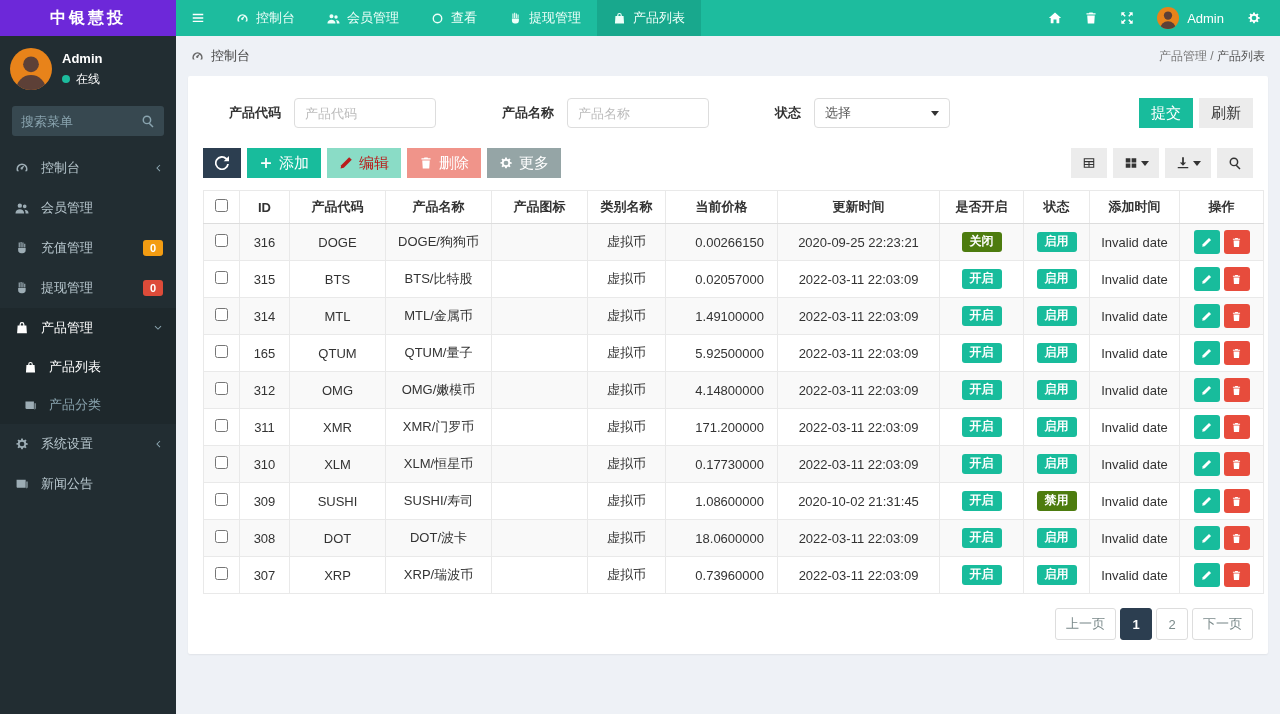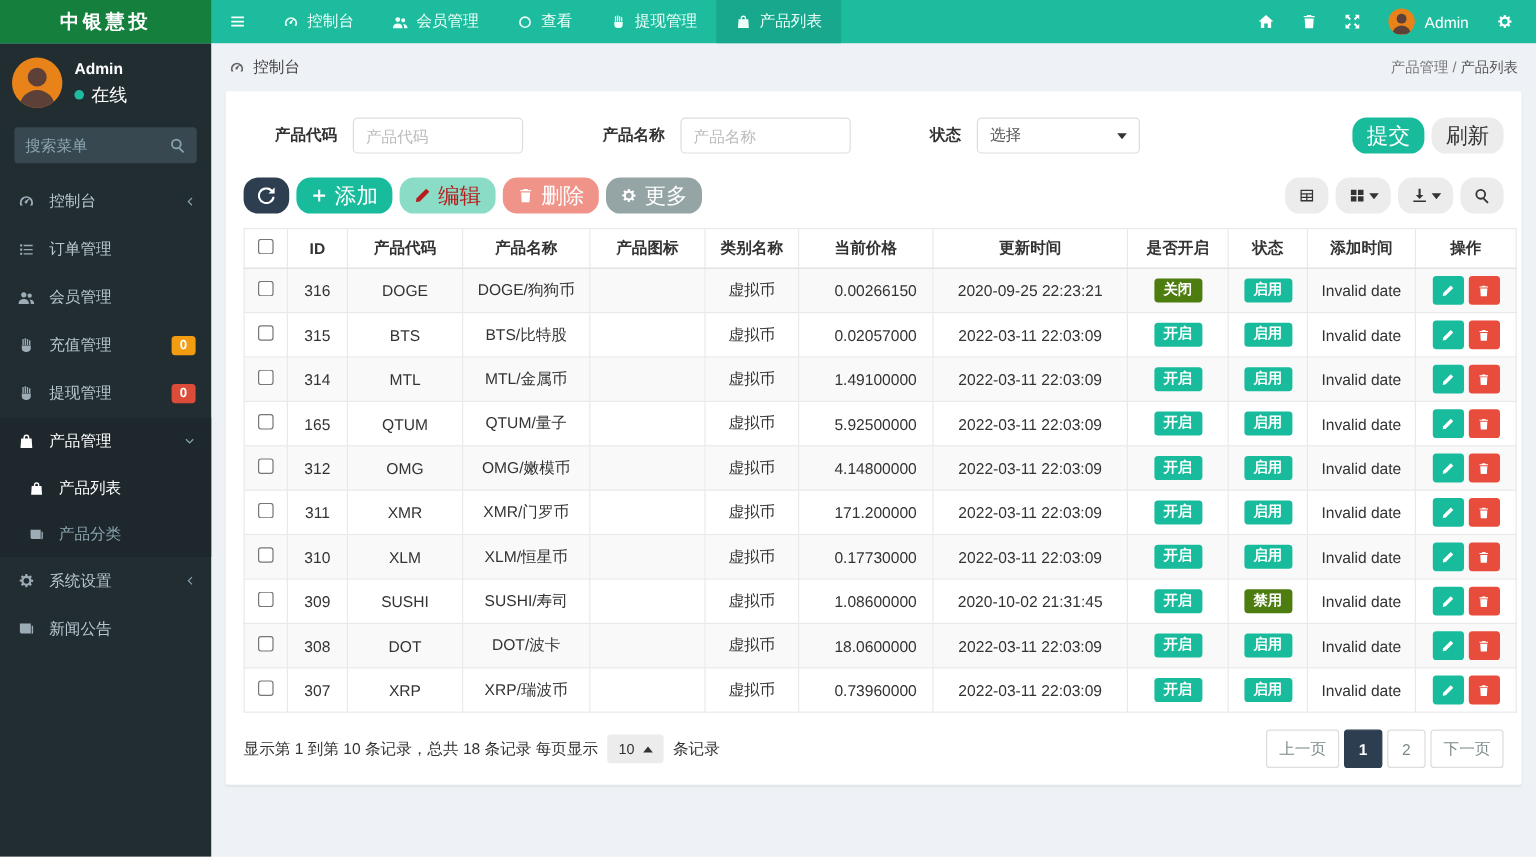--- a/index.html
+++ b/index.html
@@ -2,36 +2,36 @@
 <html><head>
 <meta charset="utf-8">
 <style>
 *{box-sizing:border-box;margin:0;padding:0}
 html,body{width:1280px;height:714px}
 body{position:relative;overflow:hidden;background:#eef1f6;font-family:"Liberation Sans","DejaVu Sans",sans-serif;font-size:13px;color:#333}
 svg.ic{display:block}
 
 
 .navbar{position:absolute;top:0;left:0;right:0;height:36px;background:#1dbc9e;display:flex;align-items:stretch;z-index:20}
-.brand{width:176px;background:#15803d;color:#fff;font-size:16px;font-weight:bold;letter-spacing:3px;display:flex;align-items:center;justify-content:center;flex-shrink:0;cursor:pointer}
+.brand{width:176px;background:#6d28d9;color:#fff;font-size:16px;font-weight:bold;letter-spacing:3px;display:flex;align-items:center;justify-content:center;flex-shrink:0;cursor:pointer}
 .nav-left{display:flex;align-items:stretch;flex:1}
 .nav-toggle{width:44px;display:flex;align-items:center;justify-content:center;color:#fff;cursor:pointer}
 .nav-item{display:flex;align-items:center;gap:7px;padding:0 16px;color:#eefff9;cursor:pointer;font-size:13px}
 .nav-item.active{background:#18a88d}
 .nav-right{display:flex;align-items:center;padding-right:8px;color:#fff}
 .nav-icon-btn{width:36px;height:36px;display:flex;align-items:center;justify-content:center;cursor:pointer}
 .nav-user{display:flex;align-items:center;gap:8px;padding:0 12px;cursor:pointer;font-size:13px}
 .avatar-sm{width:22px;height:22px;border-radius:50%;background:#e8831a;overflow:hidden;display:flex;align-items:flex-end;justify-content:center}
 
 
 .sidebar{position:absolute;top:36px;left:0;bottom:0;width:176px;background:#222d32;color:#b8c7ce;z-index:10}
 .user-panel{display:flex;align-items:center;gap:10px;padding:12px 10px 10px}
 .avatar-lg{width:42px;height:42px;border-radius:50%;background:#e8831a;overflow:hidden;flex-shrink:0;display:flex;align-items:flex-end;justify-content:center}
 .user-name{color:#fff;font-weight:bold;font-size:13px;margin-bottom:5px}
-.user-status{display:flex;align-items:center;gap:6px;font-size:15px;color:#fff}
+.user-status{display:flex;align-items:center;gap:6px;font-size:12px;color:#fff}
 .status-dot{width:8px;height:8px;border-radius:50%;background:#1dbc9e}
 .sidebar-search{margin:6px 12px 12px;height:30px;background:#374850;border-radius:3px;display:flex;align-items:center;padding:0 9px}
 .sidebar-search input{flex:1;min-width:0;background:transparent;border:none;outline:none;color:#ccc;font-size:13px;font-family:inherit}
 .sidebar-search input::placeholder{color:#8aa4af}
 .sidebar-search .sbtn{color:#8aa4af;cursor:pointer;display:flex}
 .menu{list-style:none}
 .menu-item{height:40px;display:flex;align-items:center;gap:10px;padding:0 13px;font-size:13px;color:#b8c7ce;cursor:pointer}
 .menu-item .mi-icon{width:18px;display:flex;justify-content:center;color:#9dadb5}
 .menu-item .chev{margin-left:auto;color:#8aa4af;display:flex}
 .menu-item .mbadge{margin-left:auto;font-size:11px;font-weight:bold;color:#fff;padding:2px 7px;border-radius:3px}
@@ -58,21 +58,21 @@
 .fgroup{display:flex;align-items:center;gap:13px;margin-left:26px}
 .fgroup label{font-weight:bold;color:#333}
 .finput{width:142px;height:30px;border:1px solid #ddd;border-radius:4px;padding:0 10px;font-size:13px;color:#333;outline:none;font-family:inherit}
 .finput::placeholder{color:#bbb}
 .fselect{width:136px;height:30px;border:1px solid #ddd;border-radius:4px;display:flex;align-items:center;justify-content:space-between;padding:0 10px;color:#555;cursor:pointer;background:#fff}
 .caret-dn{width:0;height:0;border-left:4px solid transparent;border-right:4px solid transparent;border-top:5px solid #333}
 .caret-up{width:0;height:0;border-left:4px solid transparent;border-right:4px solid transparent;border-bottom:5px solid #333}
 .filter-actions{margin-left:auto;display:flex;gap:6px}
 
 
-.btn{height:30px;border:none;border-radius:12px;font-size:18px;font-family:inherit;cursor:pointer;display:inline-flex;align-items:center;gap:6px;padding:0 12px}
+.btn{height:30px;border:none;border-radius:0;font-size:15px;font-family:inherit;cursor:pointer;display:inline-flex;align-items:center;gap:6px;padding:0 12px}
 .btn-green{background:#18bc9c;color:#fff}
 .btn-default{background:#ececec;color:#333}
 .btn-navy{background:#2c3e50;color:#fff;width:38px;justify-content:center;padding:0}
 .btn-green-dis{background:#8adcc6;color:#b91c1c;cursor:default}
 .btn-red-dis{background:#f0948a;color:#fff;cursor:default}
 .btn-gray{background:#95a5a6;color:#fff}
 
 
 .toolbar-row{display:flex;align-items:center;margin-bottom:12px;gap:6px}
 .toolbar-right{margin-left:auto;display:flex;gap:6px}
@@ -230,30 +230,20 @@
             <svg class="ic" viewBox="0 0 16 16" width="14" height="14" fill="currentColor">
               <path d="M8 2.8a6.3 6.3 0 0 0-6.3 6.3c0 .9.2 1.8.5 2.6h2.3a4.4 4.4 0 1 1 7 0h2.3c.3-.8.5-1.7.5-2.6A6.3 6.3 0 0 0 8 2.8zm1 5.4L11.6 4 7.2 7.2a1.35 1.35 0 1 0 1.8 1z"></path>
             </svg>
           </span>
           <span>控制台</span>
           <span class="chev">
             <svg class="ic" viewBox="0 0 16 16" width="10" height="10" fill="currentColor">
               <path d="M10.6 2.6L5.2 8l5.4 5.4 1.1-1.1L7.4 8l4.3-4.3z"></path>
             </svg>
           </span>
-        </div>
-      </li>
-      <li class="menu-group">
-        <div class="menu-item">
-          <span class="mi-icon">
-            <svg class="ic" viewBox="0 0 16 16" width="14" height="14" fill="currentColor">
-              <path d="M2 3h2v2H2zM5.4 3.4h8.6v1.3H5.4zM2 7h2v2H2zM5.4 7.4h8.6v1.3H5.4zM2 11h2v2H2zM5.4 11.4h8.6v1.3H5.4z"></path>
-            </svg>
-          </span>
-          <span>订单管理</span>
         </div>
       </li>
       <li class="menu-group">
         <div class="menu-item">
           <span class="mi-icon">
             <svg class="ic" viewBox="0 0 16 16" width="14" height="14" fill="currentColor">
               <path d="M5.5 7.8a2.5 2.5 0 1 0 0-5 2.5 2.5 0 0 0 0 5zm5.6.4a2.1 2.1 0 1 0 0-4.2 2.1 2.1 0 0 0 0 4.2zM.6 13.6c0-2.6 2.2-4.2 4.9-4.2s4.9 1.6 4.9 4.2v.6H.6zM11 9.9c2.1.1 4.4 1.3 4.4 3.7v.6h-3.3v-.6c0-1.5-.4-2.7-1.1-3.7z"></path>
             </svg>
           </span>
           <span>会员管理</span>
@@ -707,28 +697,20 @@
               </button><button class="action-btn ab-red">
                 <svg class="ic" viewBox="0 0 16 16" width="11" height="11" fill="currentColor">
                   <path d="M6.2 1.6h3.6l.6 1h2.8v1.3H2.8V2.6h2.8zM3.7 5h8.6l-.6 9.4H4.3z"></path>
                 </svg>
               </button></td>
           </tr>
         </tbody>
     </table>
 
     <div class="table-footer">
-      <div class="finfo">
-        <span>显示第 1 到第 10 条记录，总共 18 条记录 每页显示</span>
-        <span class="page-size">
-          <span>10</span>
-          <span class="caret-up"></span>
-        </span>
-        <span>条记录</span>
-      </div>
       <div class="pagination" id="pagination">
           <div class="page-btn">上一页</div>
           <div class="page-btn active">1</div>
           <div class="page-btn">2</div>
           <div class="page-btn">下一页</div>
         </div>
     </div>
 
   </div>
 </main>

